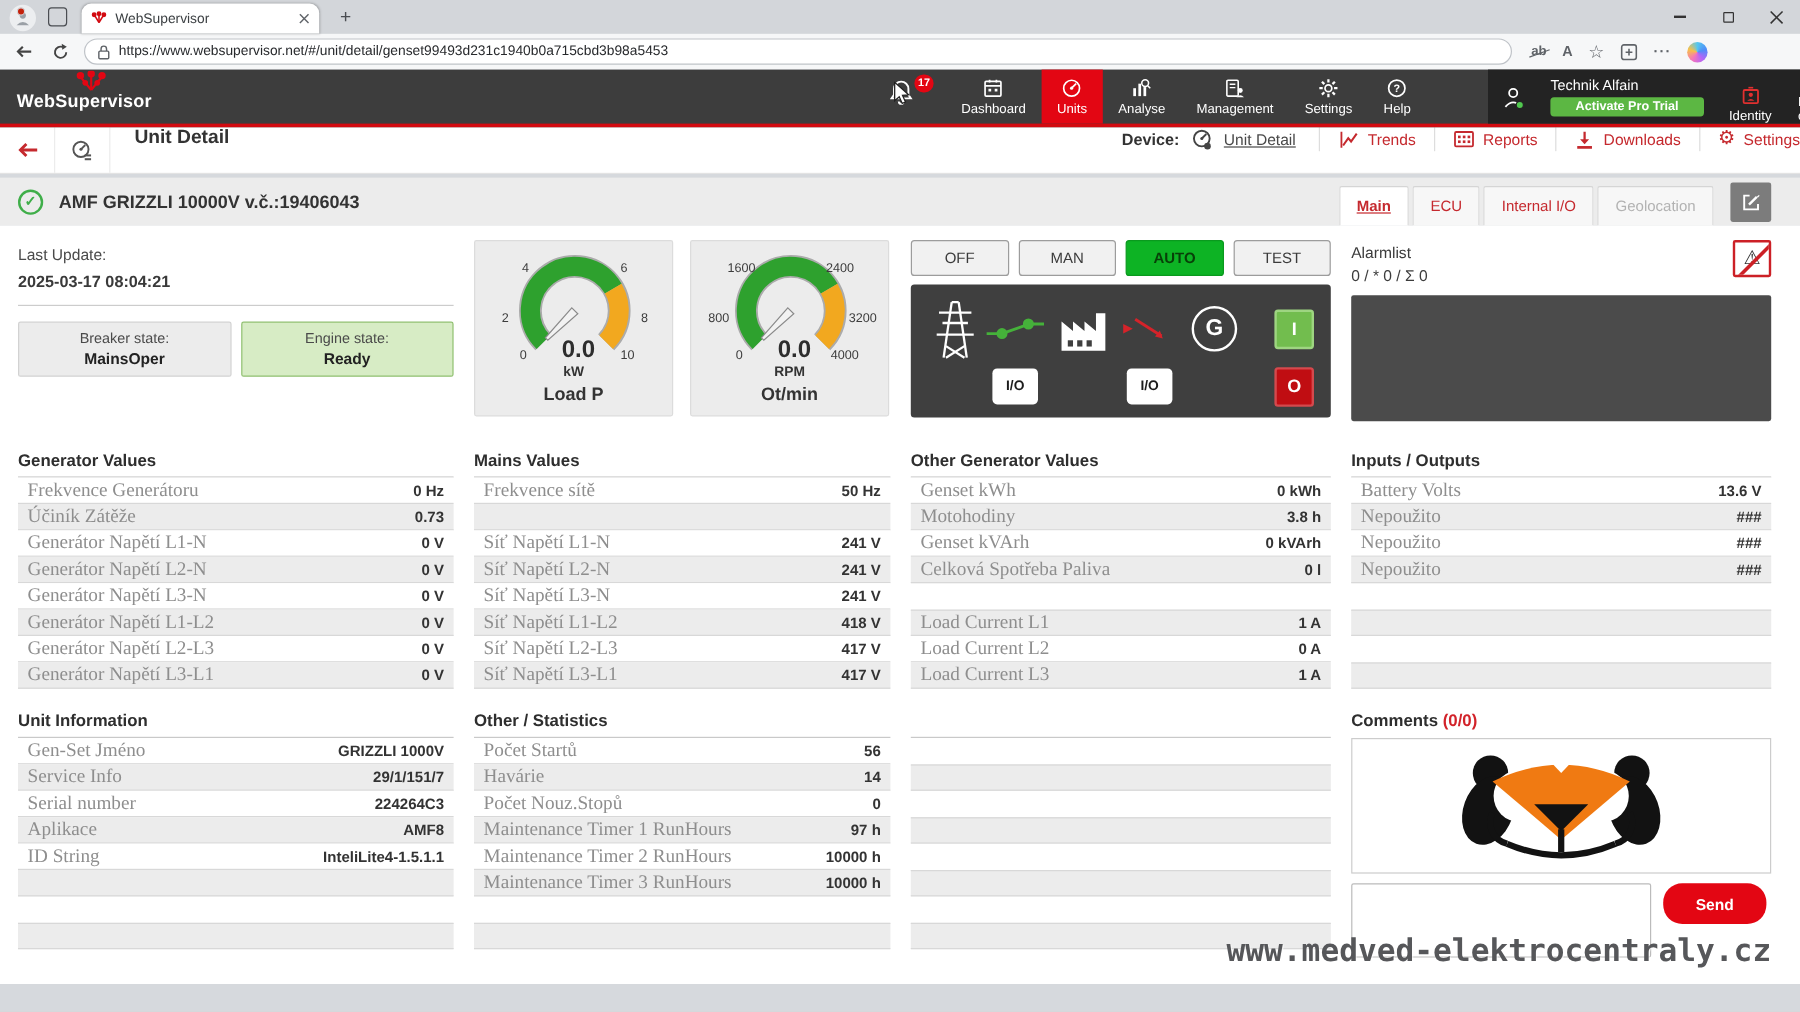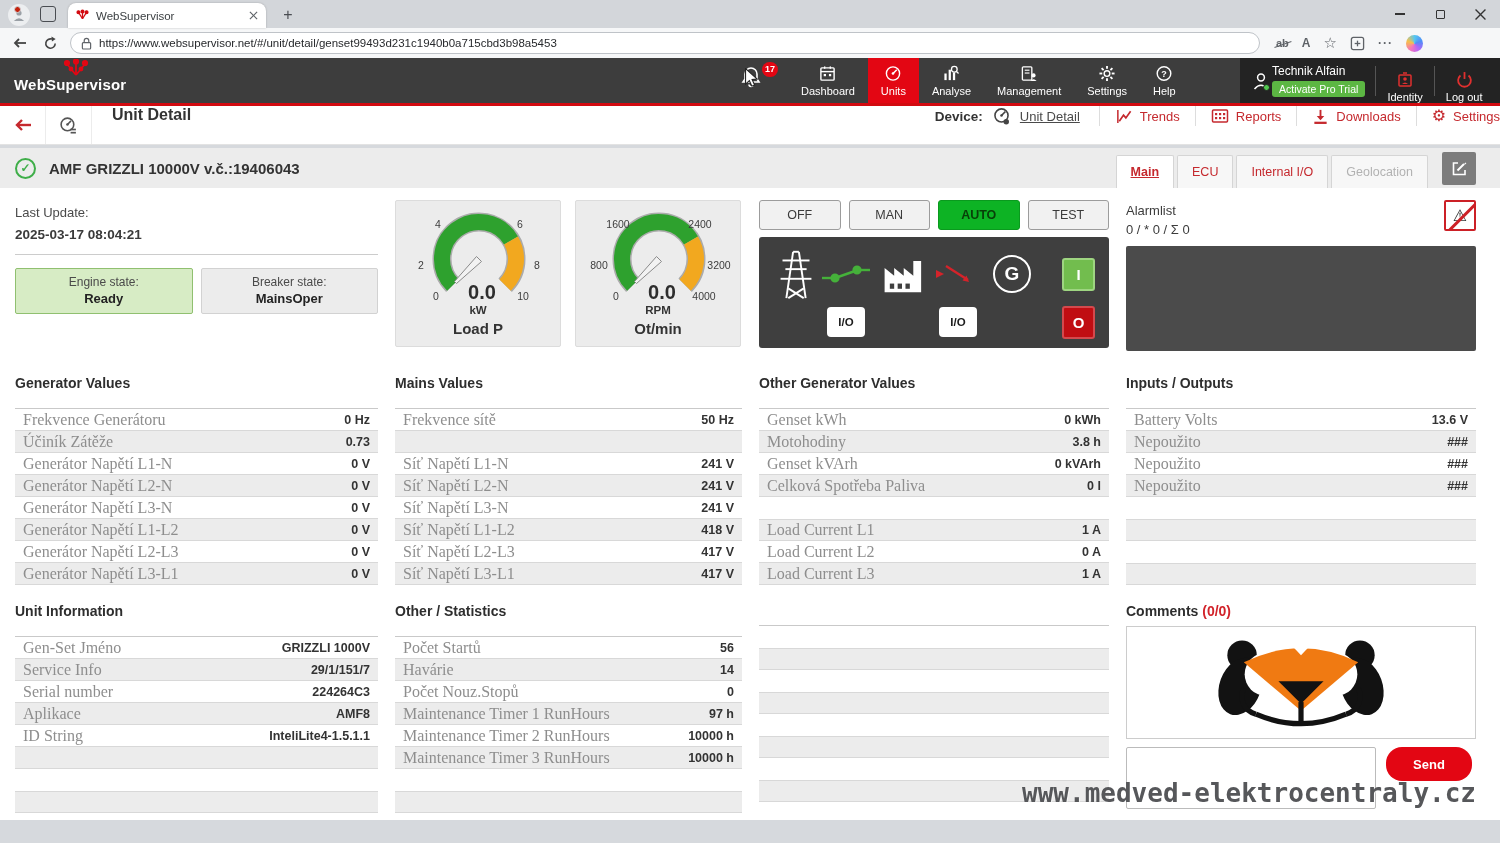--- a/index.html
+++ b/index.html
@@ -37,24 +37,24 @@
   .logo { position:relative; width:190px; }
   .logo-text { position:absolute; left:14px; top:18px; color:#fff; font-weight:bold; font-size:15px; letter-spacing:.2px; }
   .logo-icon { position:absolute; left:62px; top:1px; }
   .bell-wrap { position:absolute; left:740px; top:7px; width:34px; height:34px; }
   .bell-badge { position:absolute; right:-4px; top:-3px; min-width:16px; height:15px; border-radius:8px; background:#e30613; color:#fff; font-size:9px; font-weight:bold; text-align:center; line-height:15px; padding:0 3px; }
   .mainnav { position:absolute; left:788px; top:0; height:45px; display:flex; }
   .nav-item { height:45px; padding:0 13px; display:flex; flex-direction:column; align-items:center; justify-content:center; gap:3px; color:#fff; cursor:pointer; }
   .nav-item.active { background:#e30613; }
   .nav-label { font-size:11px; }
   .userblock { position:absolute; left:1240px; top:0; height:45px; right:0; background:#232323; display:flex; align-items:center; }
-  .usercell { display:flex; align-items:center; gap:0; padding:0 10px; height:100%; }
+  .usercell { display:flex; align-items:center; gap:20px; padding:0 10px; height:100%; }
   .user-meta { display:flex; flex-direction:column; gap:3px; }
   .user-name { color:#fff; font-size:12px; }
-  .pro-badge { background:#5cb743; color:#fff; font-size:10.5px; font-weight:normal; padding:2px 7px; border-radius:3px; white-space:nowrap; }
+  .pro-badge { background:#5cb743; color:#fff; font-size:10.5px; font-weight:bold; padding:2px 21px; border-radius:3px; white-space:nowrap; }
   .vsep { width:1px; height:30px; background:#555; }
   .side-item { height:100%; padding:0 11px; display:flex; flex-direction:column; align-items:center; justify-content:flex-end; gap:3px; color:#fff; font-size:11px; }
   .avatar-dot { position:absolute; margin-left:13px; margin-top:13px; width:7px; height:7px; background:#51c94f; border-radius:50%; border:1px solid #232323; }
 
   
   .subtoolbar { height:39px; background:#fff; display:flex; align-items:flex-start; border-bottom:1px solid #e3e3e3; }
   .tool-cell { width:46px; height:100%; display:flex; align-items:center; justify-content:center; border-right:1px solid #ececec; }
   .page-title { font-size:16px; color:#333; margin-left:20px; font-weight:bold; }
   .subright { margin-left:auto; display:flex; align-items:center; gap:9px; }
   .device-label { font-size:13.5px; font-weight:bold; color:#333; }
@@ -108,21 +108,21 @@
   .alarmhead { display:flex; justify-content:space-between; align-items:flex-start; }
   .alarm-title { font-size:13px; color:#3c3c3c; margin-top:3px; }
   .alarm-counts { font-size:13px; color:#3c3c3c; margin-top:4px; }
   .alarm-icon { position:relative; width:32px; height:31px; border:2px solid #cc2026; border-radius:2px; background:#fff; display:flex; align-items:center; justify-content:center; overflow:hidden; }
   .alarm-tri { font-size:16px; color:#333; line-height:1; }
   .alarm-slash { position:absolute; left:14px; top:-5px; width:2.5px; height:42px; background:#cc2026; transform:rotate(45deg); }
   .alarm-panel { margin-top:9px; height:105px; background:#4b4b4b; border-radius:2px; }
 
   .tables1 { margin-top:15px; }
   .tables2 { margin-top:18px; }
-  .section-title { font-size:14px; font-weight:bold; color:#2e2e2e; padding-bottom:17px; border-bottom:1px solid #c9c9c9; min-height:23px; }
+  .section-title { font-size:14px; font-weight:bold; color:#2e2e2e; padding-bottom:6px; border-bottom:1px solid #c9c9c9; min-height:23px; }
   .trow { height:22px; display:flex; justify-content:space-between; align-items:center; padding:0 8px; border-bottom:1px solid #d8d8d8; background:#fff; }
   .trow.shade { background:#ececec; }
   .trow.spacer { background:transparent; border-bottom:none; }
   .trow.spacer + .trow { border-top:1px solid #d8d8d8; }
   .tlabel { font-size:16px; color:#8e8e8e;font-family:Liberation Serif, serif; }
   .tvalue { font-size:12.5px; color:#333; font-weight:bold; }
 
   .comments-title { font-size:14px; font-weight:bold; color:#2e2e2e; }
   .comments-count { color:#d2232a; }
   .comment-box { margin-top:7px; height:113px; border:1px solid #ccc; background:#fff; display:flex; align-items:center; justify-content:center; }
@@ -437,27 +437,27 @@
 
   <div class="content">
 
     <div class="cols widgets">
 
       <div>
         <div class="lu-label">Last Update:</div>
         <div class="lu-value">2025-03-17 08:04:21</div>
         <div class="lu-divider"></div>
         <div class="stateboxes">
+          <div class="statebox grey">
+            <div class="sb-label">Breaker state:</div>
+            <div class="sb-value">MainsOper</div>
+          </div>
           <div class="statebox green">
             <div class="sb-label">Engine state:</div>
             <div class="sb-value">Ready</div>
-          </div>
-          <div class="statebox grey">
-            <div class="sb-label">Breaker state:</div>
-            <div class="sb-value">MainsOper</div>
           </div>
         </div>
       </div>
 
       <div class="gaugerow">
         <div class="gauge-card">
           <svg width="166" height="98" viewBox="0 0 166 98">
             <path d="M56.84,84.16 A37,37 0 1 1 109.16,84.16" stroke="#ababab" stroke-width="19" fill="none"></path>
             <path d="M56.84,84.16 A37,37 0 1 1 115.04,39.5" stroke="#2ea12e" stroke-width="16" fill="none"></path>
             <path d="M115.04,39.5 A37,37 0 0 1 109.16,84.16" stroke="#f2a81f" stroke-width="16" fill="none"></path>

